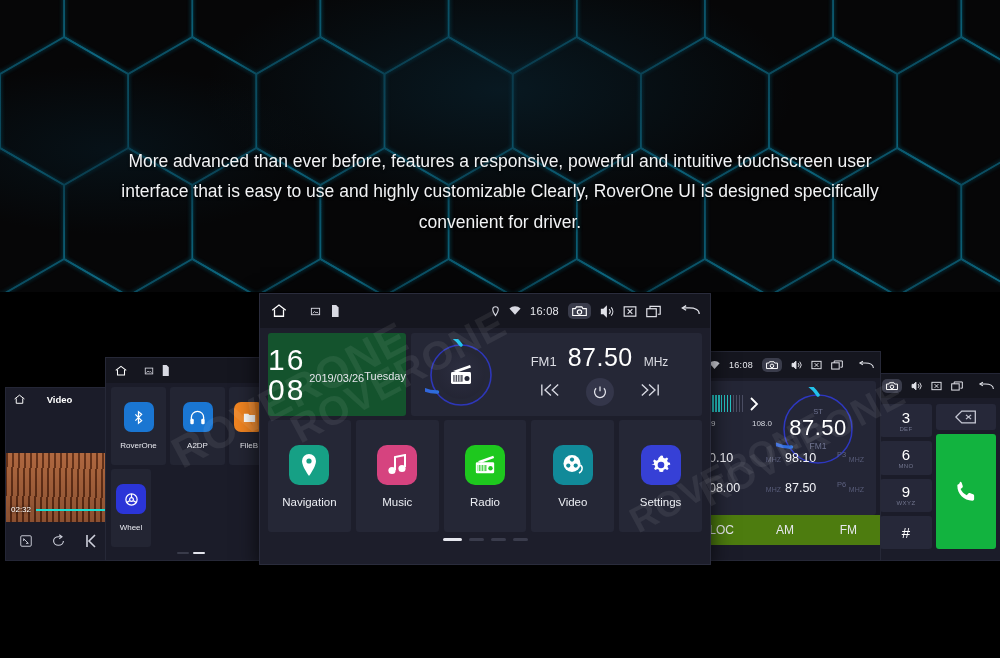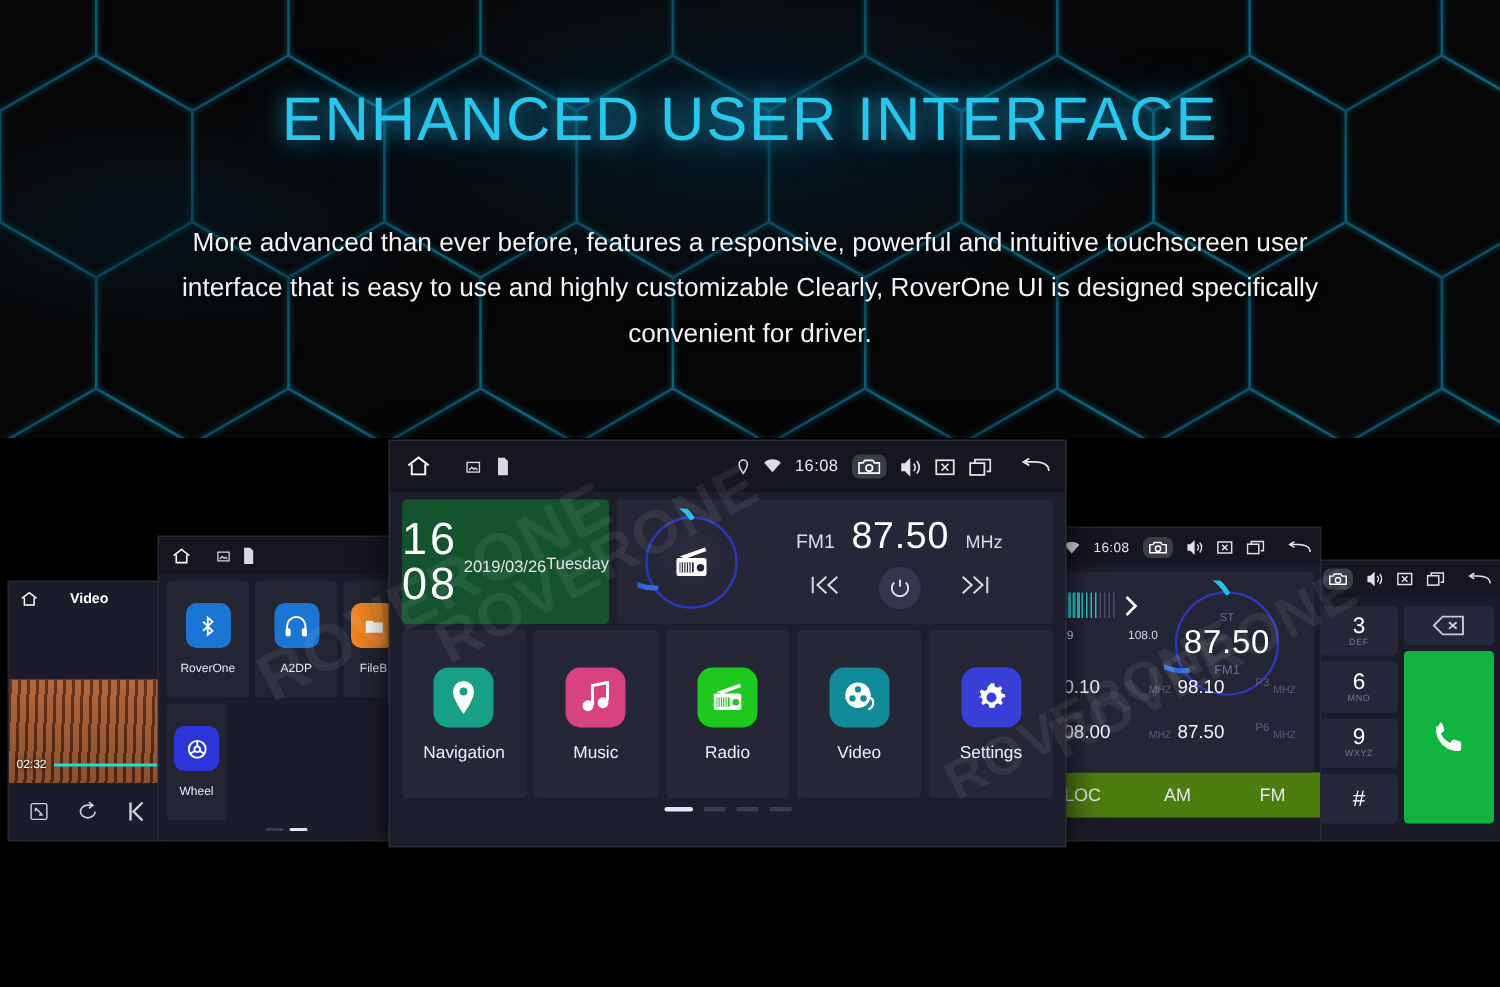--- a/index.html
+++ b/index.html
@@ -245,21 +245,20 @@
           <path d="M576.8 259.0 L640.9 296.0 L640.9 370.0 L576.8 407.0 L512.7 370.0 L512.7 296.0 Z"></path>
           <path d="M704.9 259.0 L769.0 296.0 L769.0 370.0 L704.9 407.0 L640.9 370.0 L640.9 296.0 Z"></path>
           <path d="M833.1 259.0 L897.2 296.0 L897.2 370.0 L833.1 407.0 L769.0 370.0 L769.0 296.0 Z"></path>
           <path d="M961.3 259.0 L1025.4 296.0 L1025.4 370.0 L961.3 407.0 L897.2 370.0 L897.2 296.0 Z"></path>
           <path d="M1089.5 259.0 L1153.5 296.0 L1153.5 370.0 L1089.5 407.0 L1025.4 370.0 L1025.4 296.0 Z"></path>
           <path d="M1217.6 259.0 L1281.7 296.0 L1281.7 370.0 L1217.6 407.0 L1153.5 370.0 L1153.5 296.0 Z"></path>
         </g>
     </g>
   </svg>
   <div id="heroglow"></div>
-  <div id="hero-title">ENHANCED USER INTERFACE</div>
   <div id="hero-sub">More advanced than ever before, features a responsive, powerful and intuitive touchscreen user interface that is easy to use and highly customizable Clearly, RoverOne UI is designed specifically convenient for driver.</div>
 </div>
 
 <div id="stage">
 
   <div class="screen" id="s-video">
     <div id="vtop">
       <span class="ic">
         <svg width="13" height="13" viewBox="0 0 24 24" fill="none" stroke="#fff" stroke-width="1.8">
             <path d="M3 11l9-7 9 7"></path>

